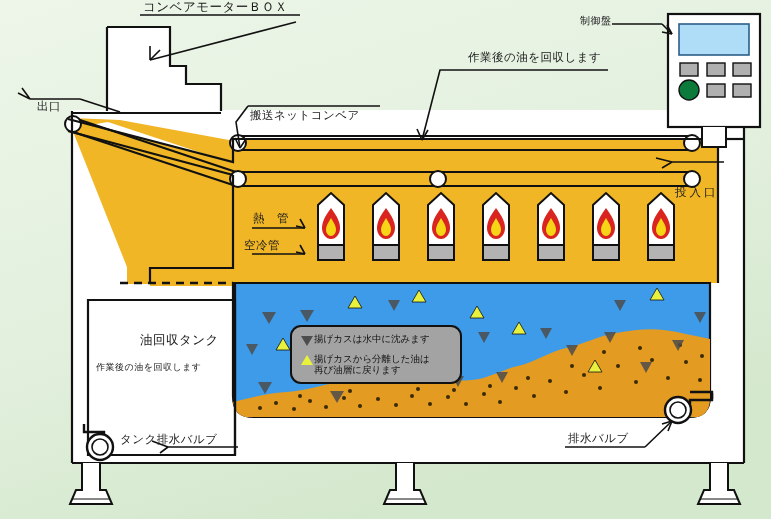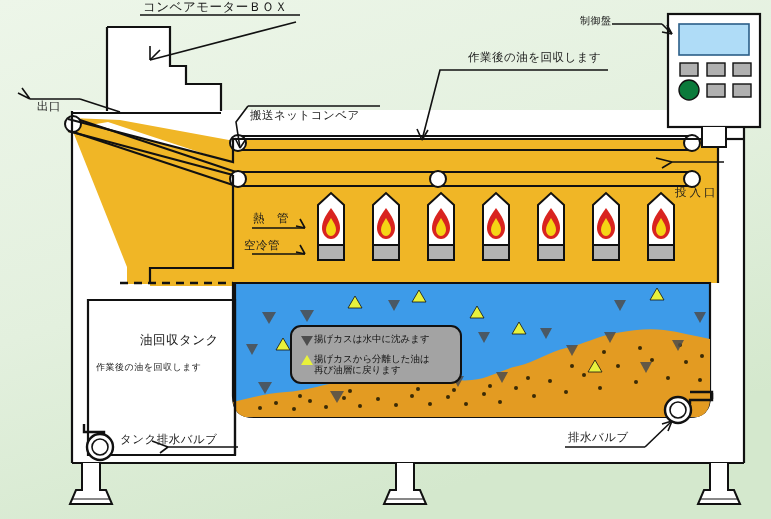--- a/index.html
+++ b/index.html
@@ -373,21 +373,21 @@
 
 <div class="lbl lbl-md" style="left:244px;top:238px;">空冷管</div>
 
 
 <div class="lbl lbl-lg" style="left:96px;top:332px;margin-left:44px;">油回収タンク</div>
 
 <div class="lbl lbl-xs" style="left:96px;top:362px;">作業後の油を回収します</div>
 
 <div class="lbl lbl-md" style="left:120px;top:432px;">タンク排水バルブ</div>
 
-<div class="lbl lbl-md" style="left:568px;top:431px;font-family:Liberation Mono, monospace;">排水バルブ</div>
+<div class="lbl lbl-md" style="left:568px;top:431px;">排水バルブ</div>
 
 <div class="legend-box" style="left:290px;top:325px;width:172px;">
   <div class="legend-row">
     <span class="legend-gl"><span class="tri-dn-g"></span></span>
     <span class="legend-tx">揚げカスは水中に沈みます</span>
   </div>
   <div class="legend-row">
     <span class="legend-gl"><span class="tri-up-g"></span></span>
     <span class="legend-tx">
       <span>揚げカスから分離した油は</span><br>

